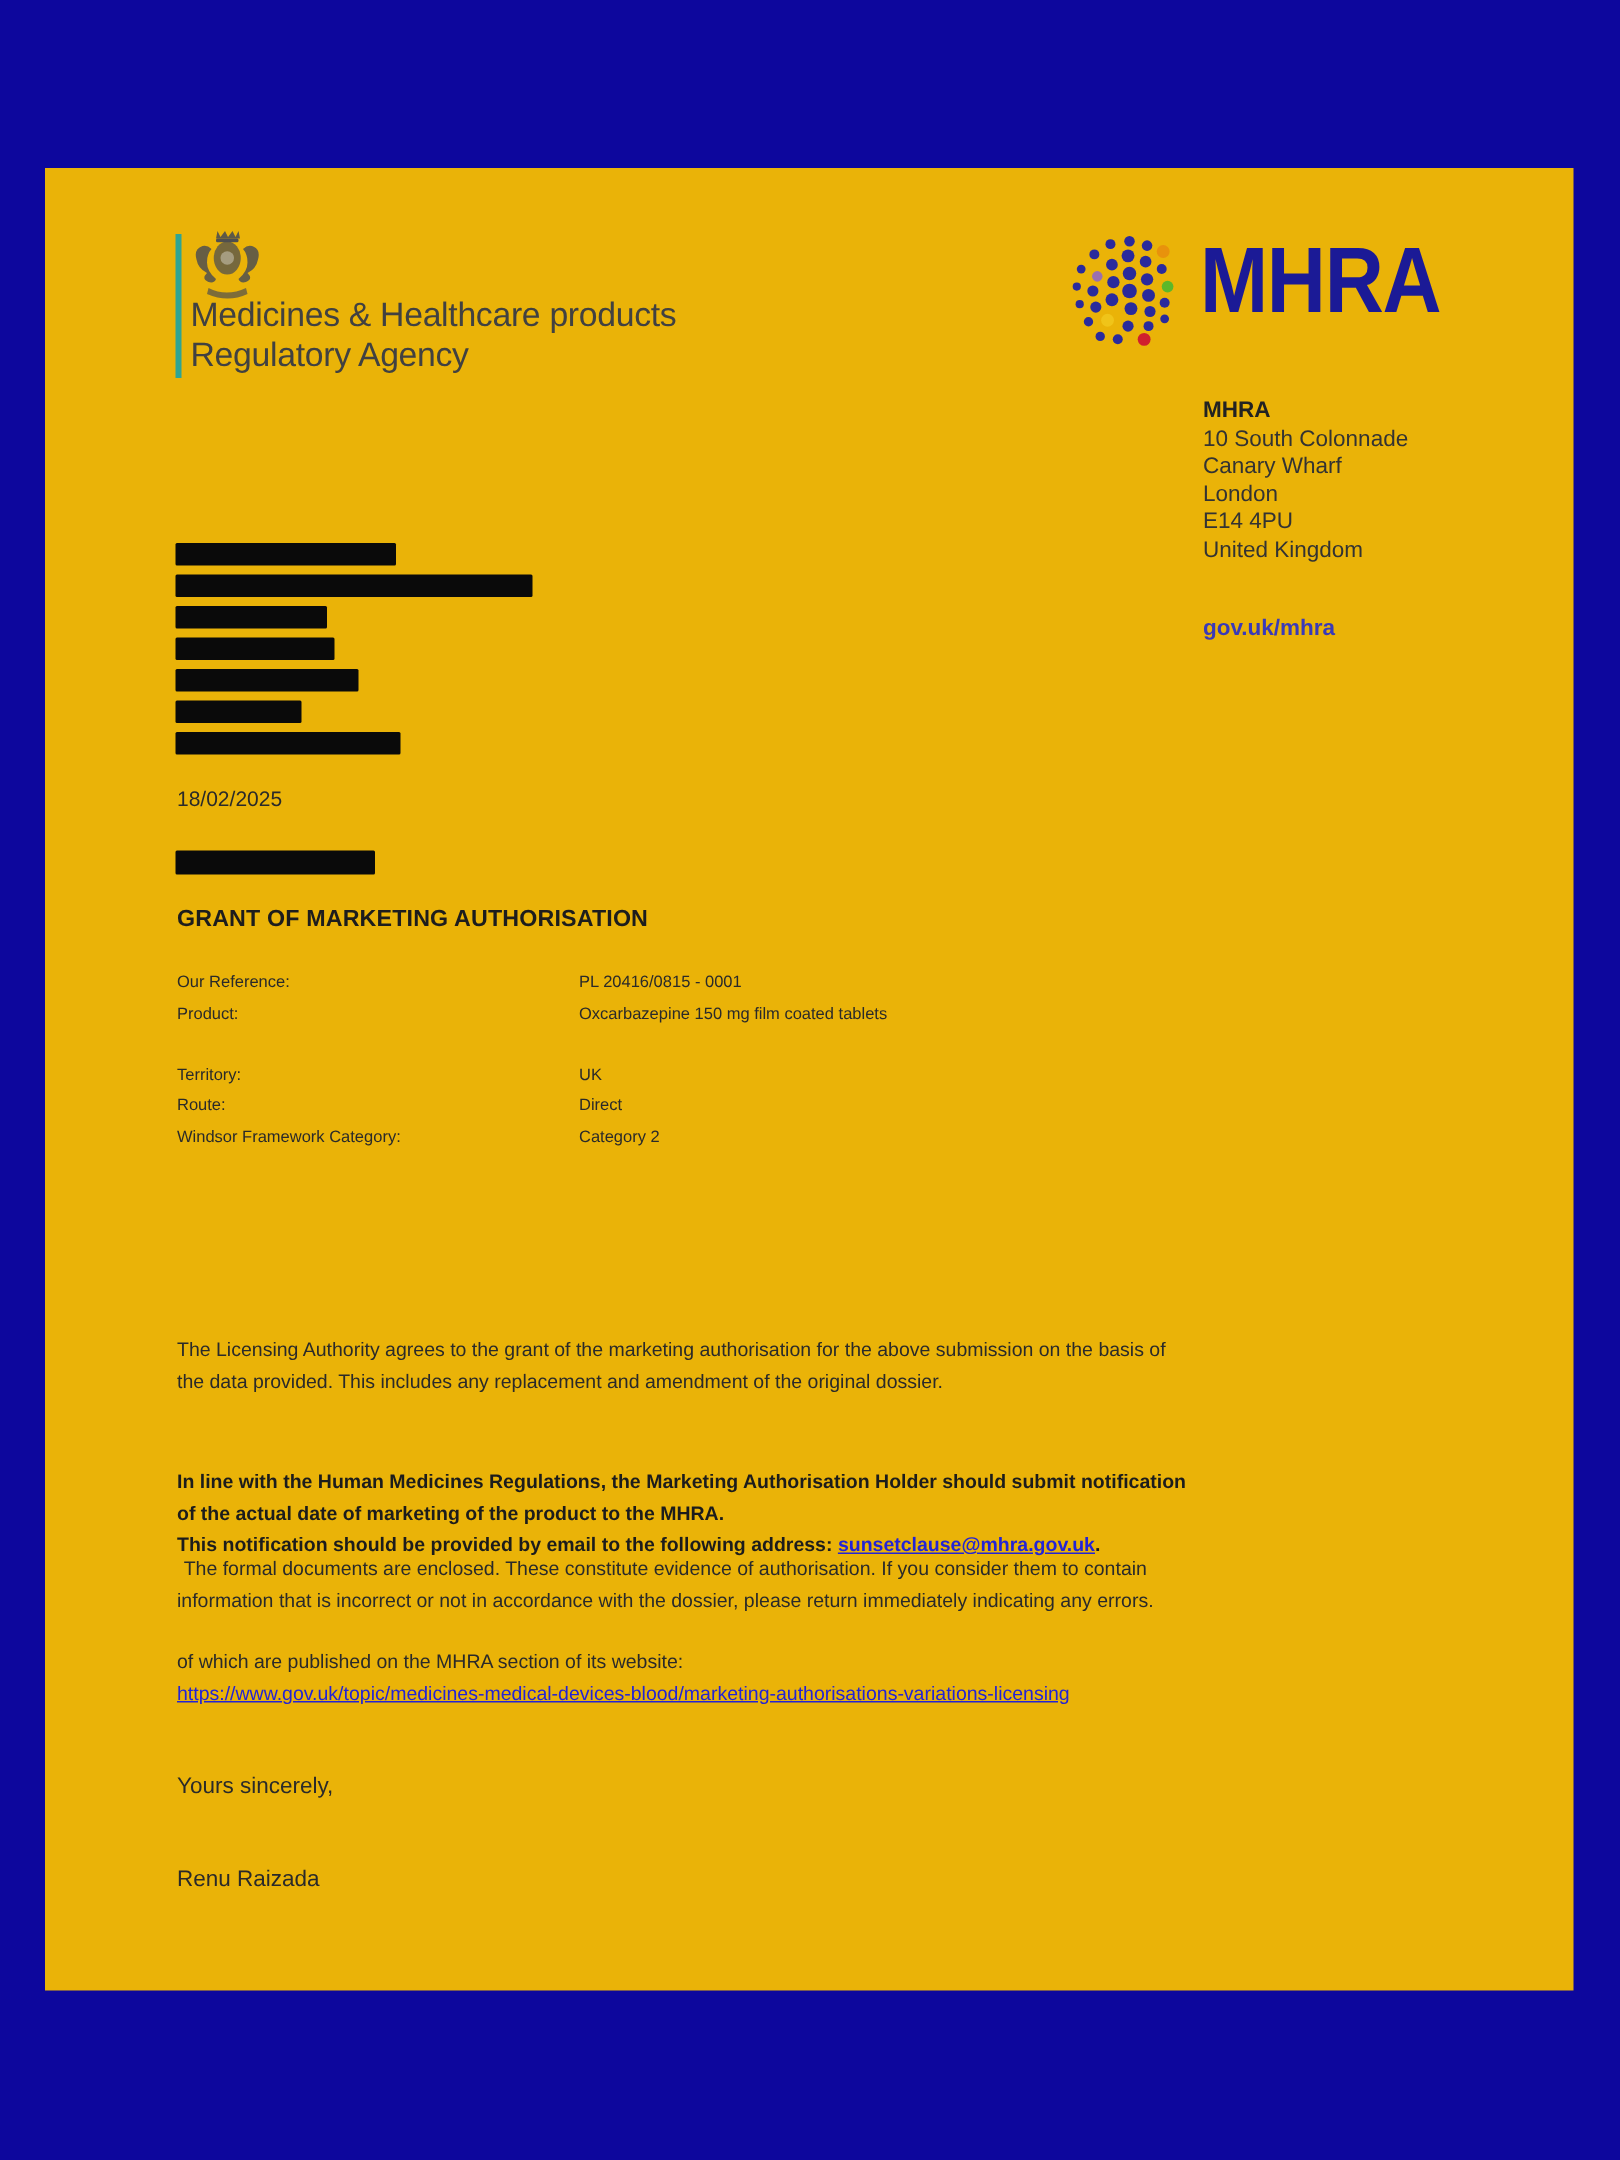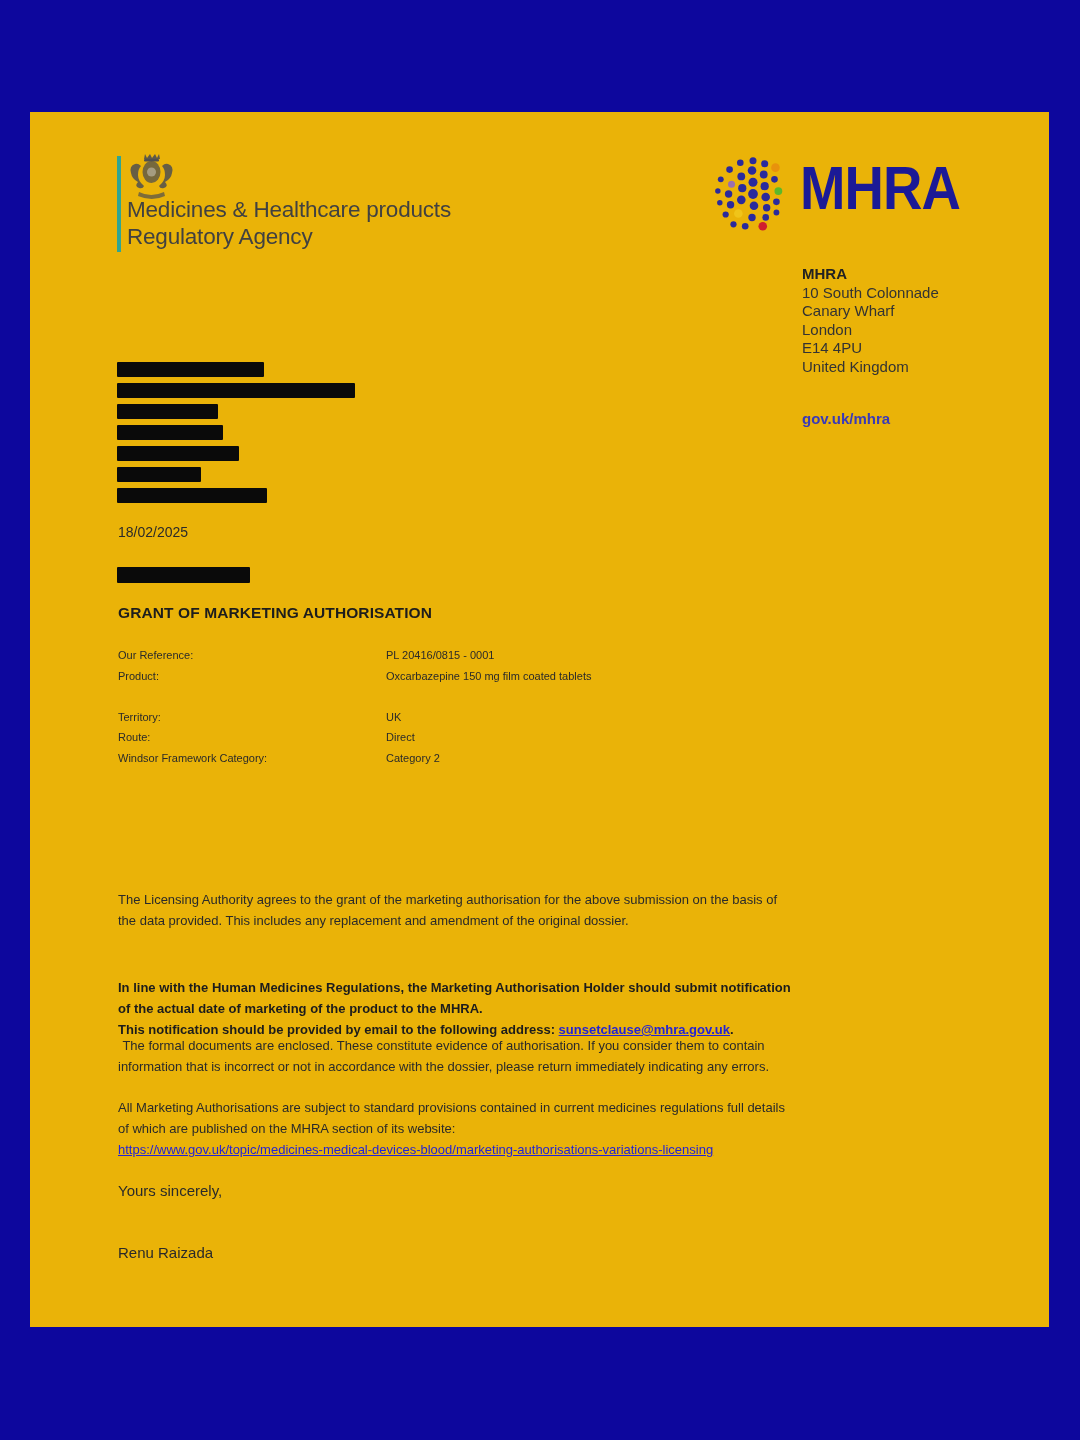--- a/index.html
+++ b/index.html
@@ -182,21 +182,20 @@
     <div>of the actual date of marketing of the product to the MHRA.</div>
     <div><span>This notification should be provided by email to the following address: </span><a href="#" class="body-link email-link">sunsetclause@mhra.gov.uk</a><span>.</span></div>
   </div>
 
   <div class="para p3">
     <div>The formal documents are enclosed. These constitute evidence of authorisation. If you consider them to contain</div>
     <div>information that is incorrect or not in accordance with the dossier, please return immediately indicating any errors.</div>
   </div>
 
   <div class="para p4">
-    <div>All Marketing Authorisations are subject to standard provisions contained in current medicines regulations full details</div>
     <div>of which are published on the MHRA section of its website:</div>
     <div><a href="#" class="body-link">https://www.gov.uk/topic/medicines-medical-devices-blood/marketing-authorisations-variations-licensing</a></div>
   </div>
 
   <div class="closing-valediction">Yours sincerely,</div>
   <div class="closing-signatory">Renu Raizada</div>
 
 </div>
 
 </body></html>

